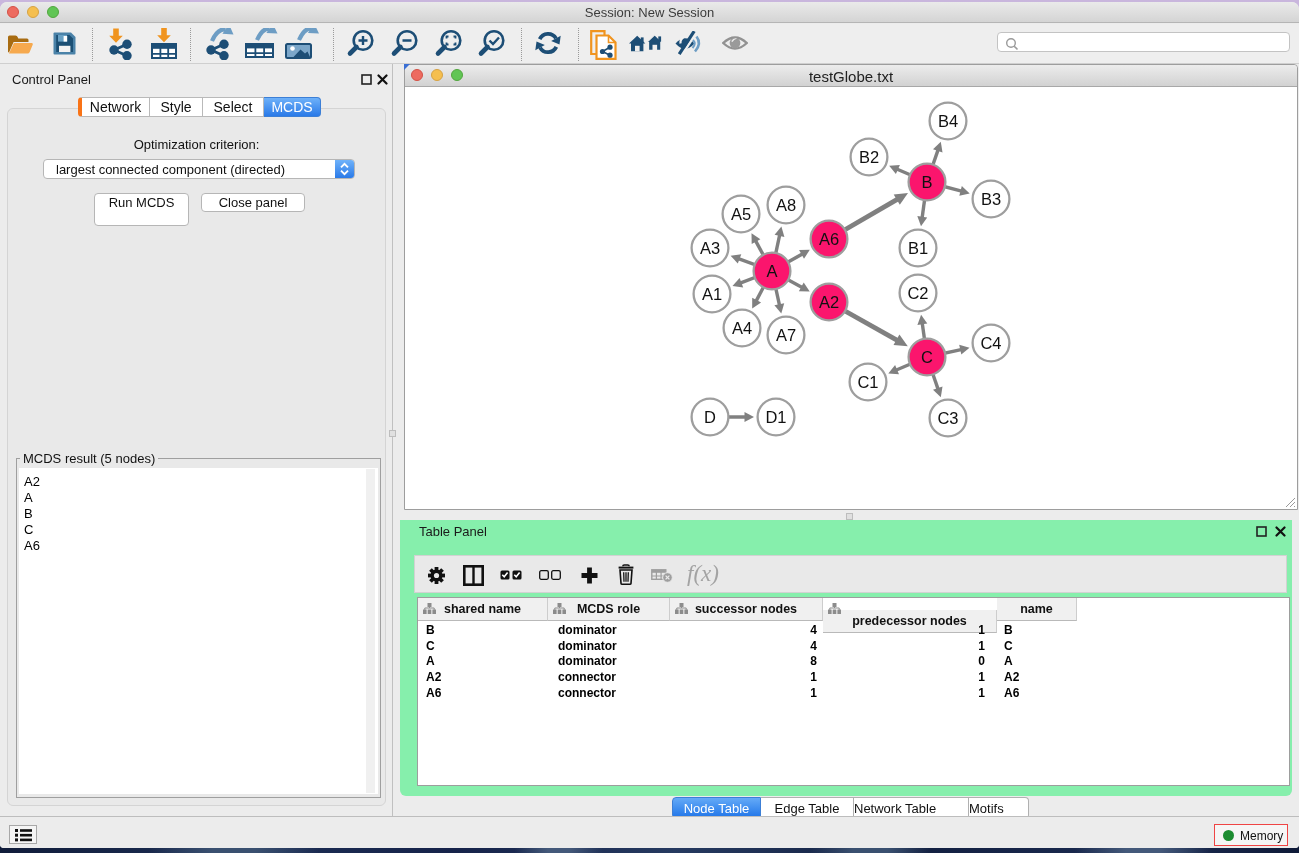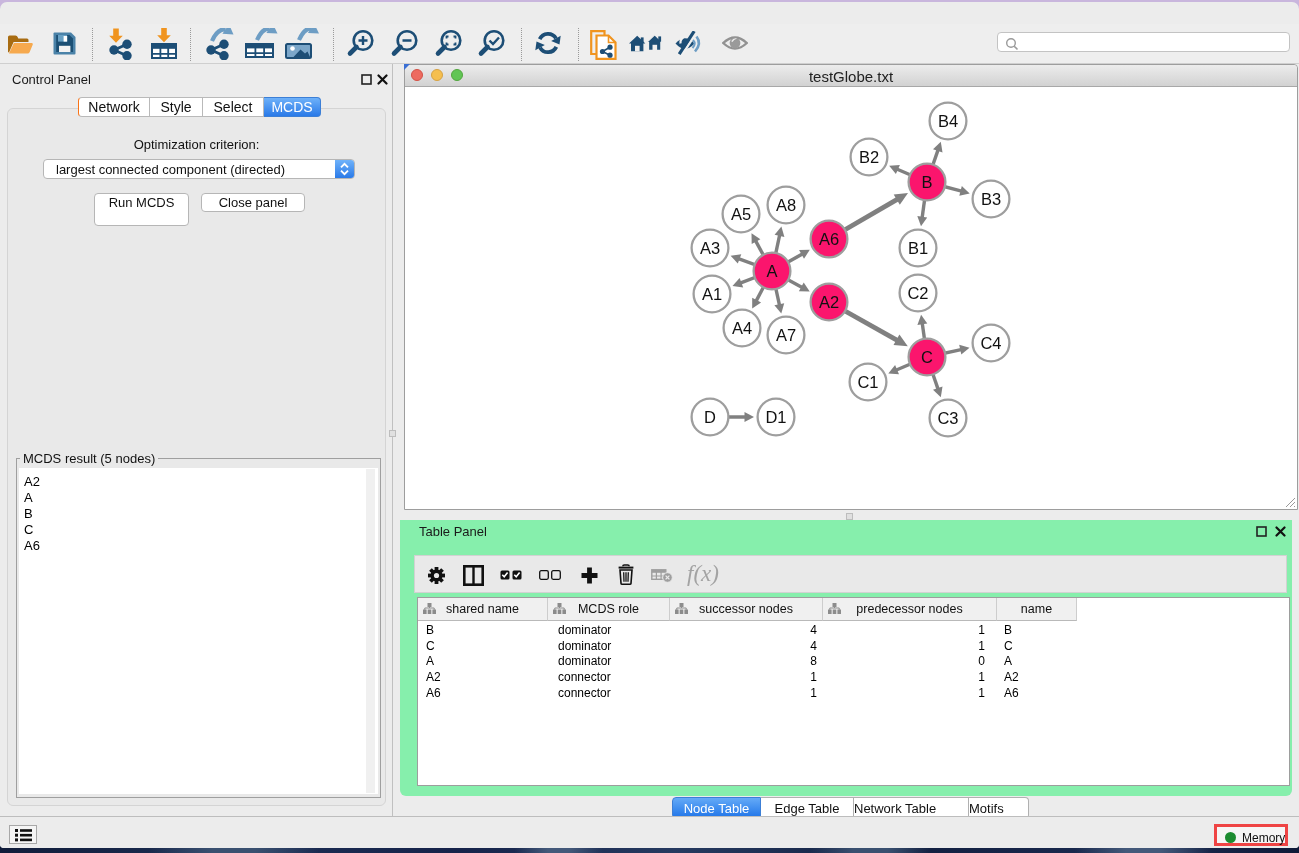--- a/index.html
+++ b/index.html
@@ -28,67 +28,73 @@
   border:1px solid #c3c3c3; border-radius:4px; }
 
 #leftpanel { position:absolute; left:0; top:62px; width:393px; height:752px; background:#ececec;
   border-right:1px solid #c0c0c0; }
 .paneltitle { font-size:13px; color:#1a1a1a; }
 #cp-sub { position:absolute; left:7px; top:44px; width:379px; height:698px;
   background:#e9e9e9; border:1px solid #d4d4d4; border-radius:6px; }
 .cptabs { position:absolute; top:33px; left:78px; height:20px; display:flex; }
 .cptab { height:20px; font-size:14px; line-height:19px; text-align:center; background:#fff;
   border:1px solid #b9b9b9; border-left:none; color:#111; padding:0 10px; }
-.cptab.first { border-left:1px solid #f97316; border-radius:4px 0 0 4px; }
+.cptab.first { border-left:4px solid #f97316; border-radius:4px 0 0 4px; }
 .cptab.sel { background:linear-gradient(#6eb1f9,#2a7ae8); color:#fff; border-color:#3c7fd6;
   border-radius:0 4px 4px 0; }
 #rightarea { position:absolute; left:394px; top:62px; width:905px; height:752px; background:#ececec; }
 
 #netwin { position:absolute; left:10px; top:0px; width:894px; height:446px; background:#fff;
   border:1px solid #9d9d9d; border-radius:4px 4px 0 0; }
 #nw-title { position:absolute; left:0; top:0; right:0; height:22px;
   background:linear-gradient(#ececec,#d2d2d2); border-bottom:1px solid #a8a8a8; border-radius:4px 4px 0 0; }
 #nw-title .tl { top:4px; }
 #nw-title .t1 { left:6px;  background:#ed6b60; border:1px solid #d35146; }
 #nw-title .t2 { left:26px; background:#f5bf4f; border:1px solid #d6a243; }
 #nw-title .t3 { left:46px; background:#61c555; border:1px solid #52a63e; }
 #nw-title .ttl { position:absolute; left:0; right:0; top:3px; text-align:center; font-size:15px; color:#222; }
 
 #tablepanel { position:absolute; left:6px; top:456px; width:892px; height:276px;
   background:#86efac; border-radius:0 0 6px 6px; }
 #tp-toolbar { position:absolute; left:14px; top:35px; width:873px; height:38px;
   background:#e9e9e9; border:1px solid #d2d2d2; }
 #tp-table { position:absolute; left:17px; top:77px; width:873px; height:189px; background:#fff;
-  border:1px solid #9d9d9d; font-size:12px; }
+  border:1px solid #9d9d9d; font-size:12px;font-weight:bold; }
 .th { position:absolute; top:0px; height:23px; background:#f0f0f0; border-right:1px solid #cdcdcd;
   border-bottom:1px solid #b9b9b9; font-size:12.5px; color:#111; text-align:center; line-height:22px; }
 .trow { position:absolute; height:16px; line-height:16px; color:#000; font-size:12px; }
 .hicon { position:absolute; top:5px; }
 .btabs { position:absolute; top:269px; left:272px; display:flex; height:22px;margin-top:8px; }
 .btab { height:22px; font-size:13px; line-height:21px; background:#fff; border:1px solid #b0b0b0;
   border-left:none; padding:0 12px; color:#111; }
 .btab.first { border-left:1px solid #b0b0b0; border-radius:4px 0 0 4px; }
 .btab.last { border-radius:0 4px 4px 0; }
 .btab.sel { background:linear-gradient(#64aaf7,#1f74e8); color:#fff; border-color:#3c7fd6; }
 
 #statusbar { position:absolute; left:0; top:814px; width:1299px; height:32px; background:#ececec;
   border-top:1px solid #bdbdbd; }
 #listbtn { position:absolute; left:9px; top:8px; width:28px; height:19px; background:#f5f5f5;
   border:1px solid #a8a8a8; display:flex; align-items:center; justify-content:center; }
 #membtn { position:absolute; left:1214px; top:7px; width:74px; height:22px; background:#f5f5f5;
-  border:3px solid #ef4444; font-size:12px; color:#111; }
+  border:1px solid #ef4444; font-size:12px; color:#111; }
 #membtn .dot { position:absolute; left:8px; top:5px; width:11px; height:11px; border-radius:50%;
   background:#1c8c31; }
 #membtn .mt { position:absolute; left:25px; top:4px; }
 .grip { position:absolute; width:7px; height:7px; background:#e0e0e0; border:1px solid #bdbdbd; }
 </style>
 </head>
 <body>
 <div id="wallp-bot"></div>
 <div id="win">
+  <div id="titlebar">
+    <div class="tl t1"></div>
+      <div class="tl t2"></div>
+      <div class="tl t3"></div>
+    <div class="ttl">Session: New Session</div>
+  </div>
   <div id="toolbar">
   <svg class="ticon" style="left:7px;top:9px;" width="27" height="21" viewBox="0 0 27 21">
         <path d="M1 19 L1 4 Q1 2.5 2.5 2.5 L8.5 2.5 Q10 2.5 10.6 4 L11.3 5.5 L20 5.5 Q21.5 5.5 21.5 7 L21.5 9 L6.6 9 L2 19.5 Z" fill="#a86c12"></path>
         <path d="M6.9 10 L24.6 10 Q26.4 10 25.8 11.6 L22.7 19 Q22.1 20.6 20.5 20.6 L1.9 20.6 Z" fill="#f6a94e"></path>
       </svg>
 <svg class="ticon" style="left:53px;top:8px;" width="23" height="23" viewBox="0 0 23 23">
         <path d="M1.5 0.5 L18 0.5 L22.5 5 L22.5 21.5 Q22.5 22.5 21.5 22.5 L1.5 22.5 Q0.5 22.5 0.5 21.5 L0.5 1.5 Q0.5 0.5 1.5 0.5 Z" fill="#4a82a8"></path>
         <path d="M3.2 3 L16.5 3 L20 6.5 L20 20 L3.2 20 Z" fill="#1b4f74"></path>
         <rect x="5" y="3" width="9" height="6.6" fill="#67a0c4"></rect>
         <rect x="10.6" y="4" width="3.6" height="5.6" fill="#ffffff"></rect>
@@ -382,21 +388,21 @@
             <path d="M5.4 2.8 V12.3 M10.1 2.8 V12.3 M0.8 9 H14.8" stroke="#9e9e9e" stroke-width="1.2"></path>
             <circle cx="16.5" cy="10.5" r="4.8" fill="#9e9e9e" stroke="#e9e9e9" stroke-width="1"></circle>
             <path d="M14.6 8.6 L18.4 12.4 M18.4 8.6 L14.6 12.4" stroke="#e9e9e9" stroke-width="1.3"></path>
           </svg>
           <div style="position:absolute;left:272px;top:5px;font-family:'Liberation Serif',serif;font-style:italic;font-size:23px;color:#a3a3a3;">f(x)</div>
         </div>
       <div id="tp-table">
       <div class="th" style="left:0px;width:130px;">shared name</div>
           <div class="th" style="left:130px;width:122px;">MCDS role</div>
           <div class="th" style="left:252px;width:153px;">successor nodes</div>
-          <div class="th" style="left:405px;width:174px;">predecessor nodes</div>
+          <div class="th" style="left:405px;width:174px;margin-top:12px;">predecessor nodes</div>
           <div class="th" style="left:579px;width:80px;">name</div>
           <svg class="hicon" style="left:5px;" width="13" height="11">
             <g fill="#8c8c8c">
               <rect x="4.5" y="0" width="4" height="4"></rect>
               <rect x="0" y="6.5" width="3.6" height="4.5"></rect>
               <rect x="4.7" y="6.5" width="3.6" height="4.5"></rect>
               <rect x="9.4" y="6.5" width="3.6" height="4.5"></rect>
             </g>
             <path d="M6.5 3.5 V5 M1.8 6.8 V5 H11.2 V6.8" stroke="#8c8c8c" fill="none" stroke-width="1"></path>
           </svg>

